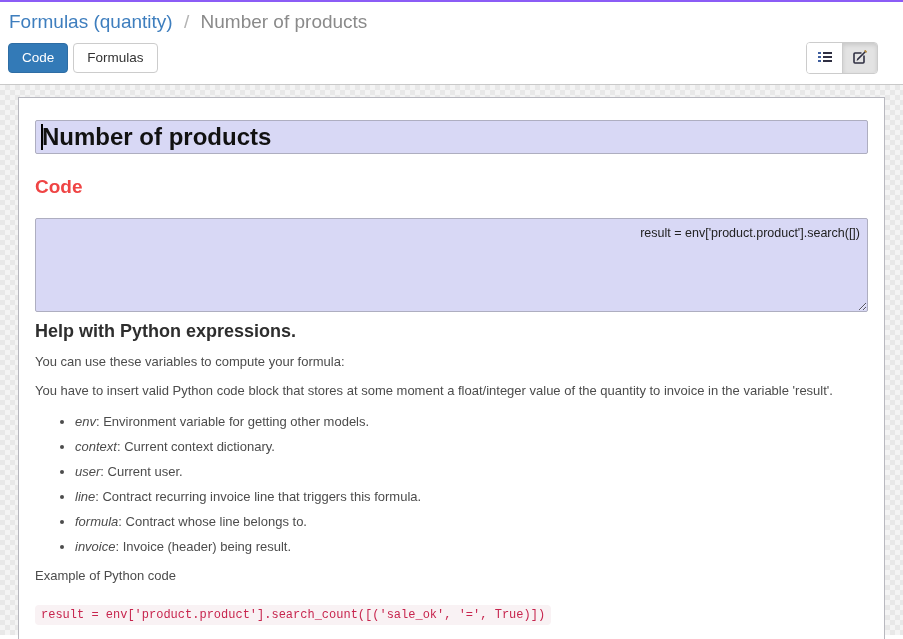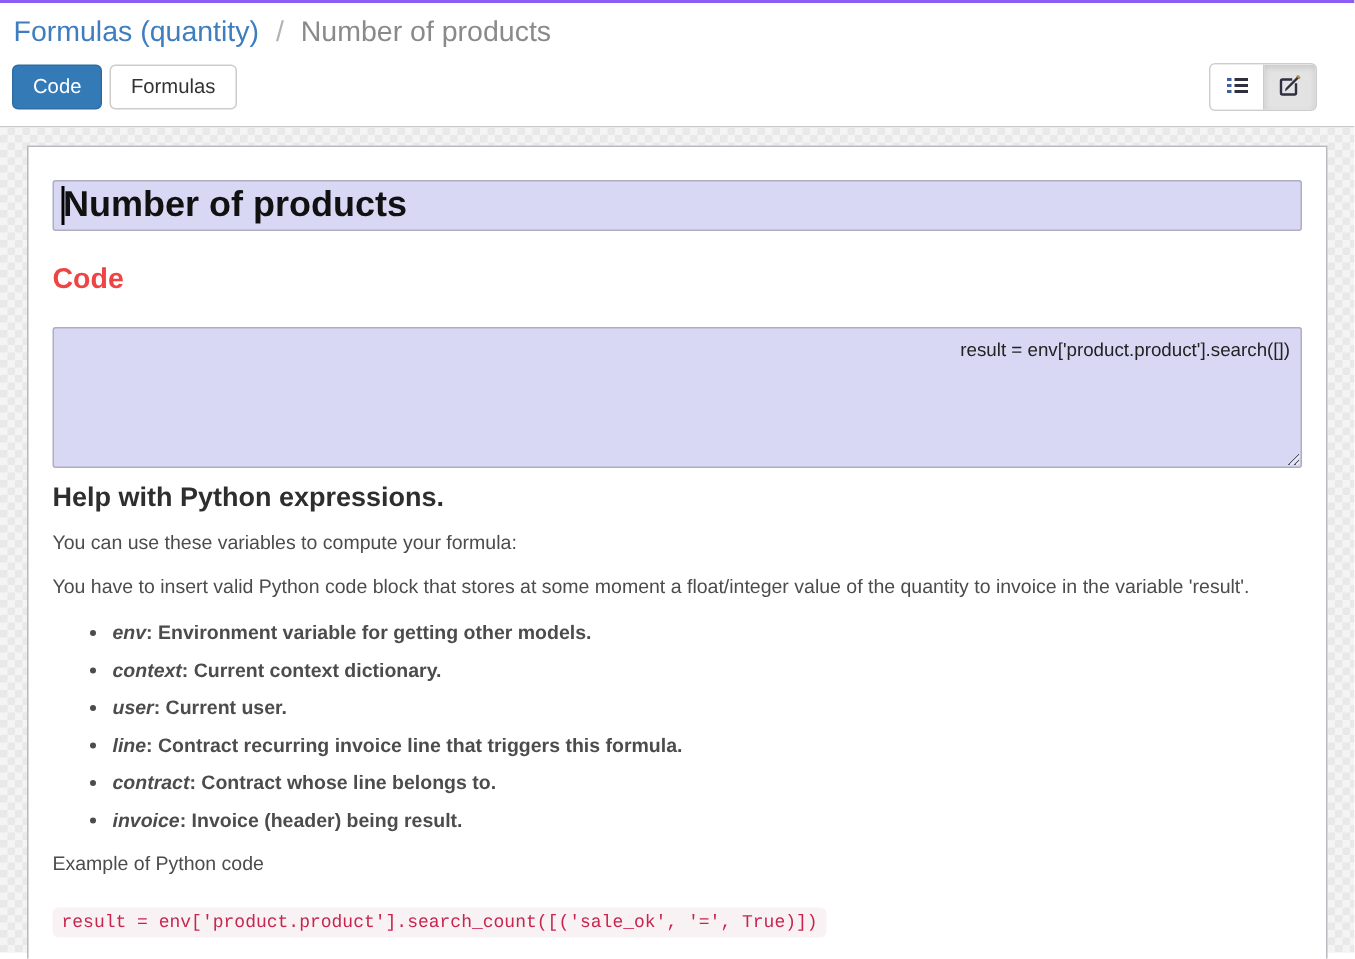--- a/index.html
+++ b/index.html
@@ -133,21 +133,21 @@
     color: #222222;
     resize: vertical;
     line-height: 1.35;
     text-align: right;
   }
 
   
   .help { margin-top: 9px; font-size: 13px; color: #4c4c4c; }
   .help-heading { font-size: 18px; font-weight: bold; color: #2e2e2e; }
   .help p { margin: 11px 0; line-height: 1.4; }
-  .help ul { margin: 13px 0 6px 0; padding-left: 40px; font-weight: bold; }
+  .help ul { margin: 13px 0 6px 0; padding-left: 40px; }
   .help li { margin-bottom: 6px; line-height: 1.45; }
   .var-name { font-style: italic; }
   .example-code {
     display: inline-block;
     margin-top: 8px;
     font-family: "Liberation Mono", "DejaVu Sans Mono", monospace;
     font-size: 12px;
     color: #c7254e;
     background: #f9f2f4;
     padding: 3px 6px;
@@ -208,21 +208,21 @@
 
     <div class="help">
       <div class="help-heading">Help with Python expressions.</div>
       <p>You can use these variables to compute your formula:</p>
       <p>You have to insert valid Python code block that stores at some moment a float/integer value of the quantity to invoice in the variable 'result'.</p>
       <ul>
         <li><span class="var-name">env</span><span>: Environment variable for getting other models.</span></li>
         <li><span class="var-name">context</span><span>: Current context dictionary.</span></li>
         <li><span class="var-name">user</span><span>: Current user.</span></li>
         <li><span class="var-name">line</span><span>: Contract recurring invoice line that triggers this formula.</span></li>
-        <li><span class="var-name">contract</span><span>: Contract whose line belongs to.</span></li>
+        <li><span class="var-name">formula</span><span>: Contract whose line belongs to.</span></li>
         <li><span class="var-name">invoice</span><span>: Invoice (header) being result.</span></li>
       </ul>
       <p>Example of Python code</p>
       <code class="example-code">result = env['product.product'].search_count([('sale_ok', '=', True)])</code>
     </div>
 
   </div>
 </div>
 
 </body></html>

